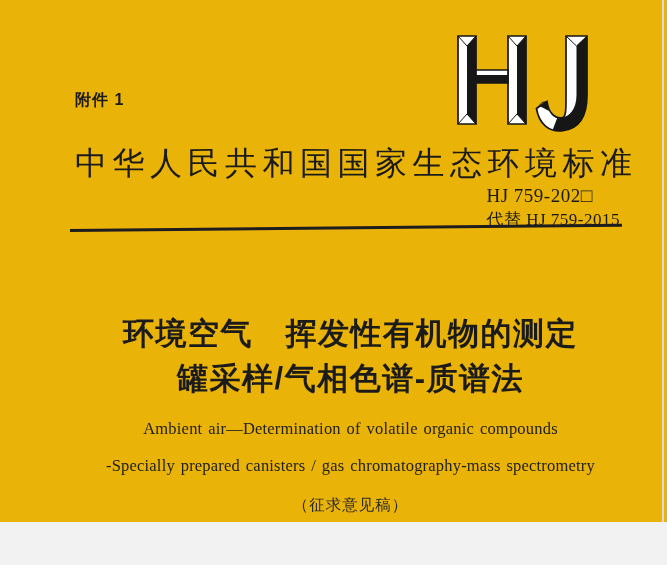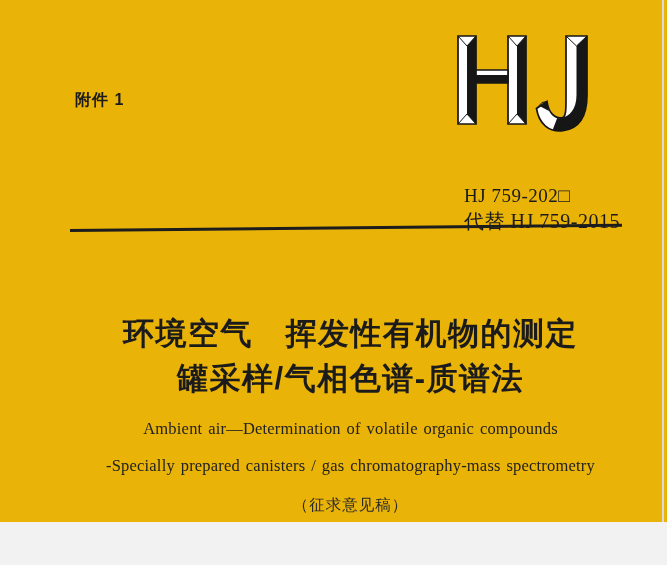--- a/index.html
+++ b/index.html
@@ -48,21 +48,21 @@
     right: 47px;
     top: 185px;
     text-align: left;
     line-height: 1.15;
   }
   .std-num {
     font-size: 19px;
     letter-spacing: 0.5px;
   }
   .std-replaces {
-    font-size: 20px;
+    font-size: 17px;
     margin-top: 3px;
     letter-spacing: 0.5px;
   }
 
   .rule {
     left: 70px;
     top: 229px;
     width: 552px;
     height: 2.6px;
     background: #1d1d1d;
@@ -142,20 +142,21 @@
         <polyline points="2,89 11,79 20,89"></polyline>
         <polyline points="52,1 61,11 70,1"></polyline>
         <polyline points="52,89 61,79 70,89"></polyline>
         <line x1="20" y1="40.5" x2="52" y2="40.5"></line>
         <polyline points="110,1 120.5,11 131,1"></polyline>
         <polyline points="80.5,73.5 86,67.5 91,66.5"></polyline>
       </g>
     </svg>
   </div>
 
+  <div class="abs std-heading">中华人民共和国国家生态环境标准</div>
 
   <div class="abs std-num-block">
     <div class="std-num">HJ 759-202□</div>
     <div class="std-replaces">代替 HJ 759-2015</div>
   </div>
 
   <div class="abs rule"></div>
 
   <div class="abs centered title-cn title-cn-1">环境空气　挥发性有机物的测定</div>
 

